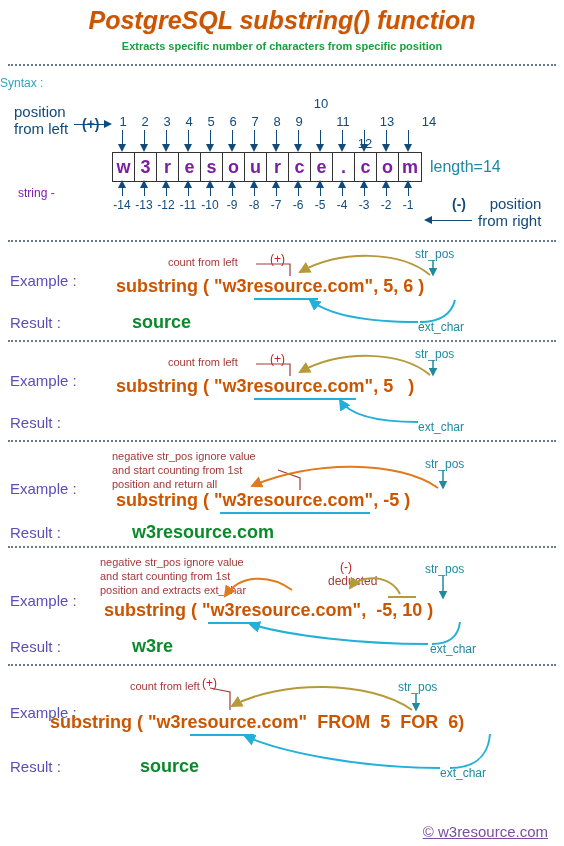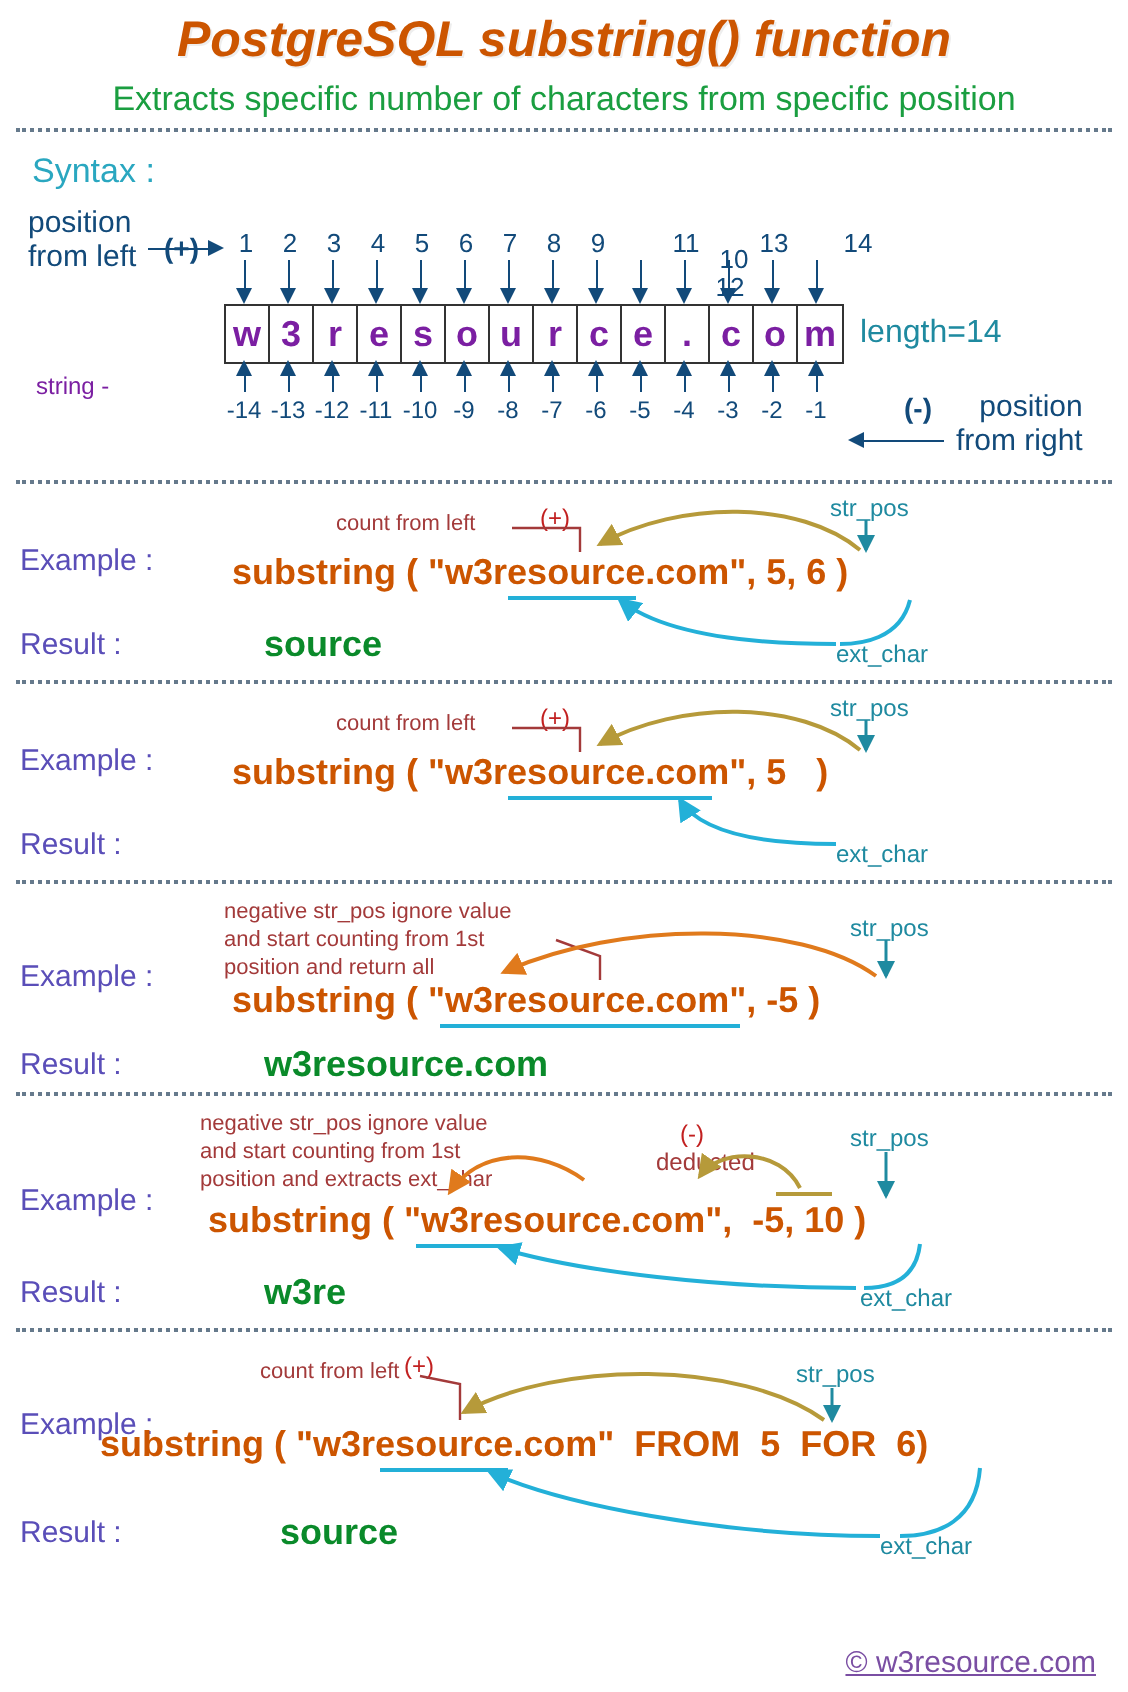--- a/index.html
+++ b/index.html
@@ -24,35 +24,35 @@
     font-style: italic;
     font-weight: bold;
     color: #cc5500;
     text-shadow: 1px 1px 0 #eee;
   }
   .subtitle {
     position: absolute;
     left: 0; right: 0;
     top: 40px;
     text-align: center;
-    font-size: 17px;
-    font-weight: normal;
+    font-size: 11px;
+    font-weight: bold;
     color: #1a9e40;
   }
   .divider {
     position: absolute;
     left: 8px; right: 8px;
     height: 0;
     border-top: 2px dotted #667a8c;
   }
   .label-syntax {
     position: absolute;
-    left: 16px;
+    left: 0;
     color: #2aa7c0;
-    font-size: 17px;
+    font-size: 12px;
   }
   .syntax-line {
     position: absolute;
     font-size: 19px;
     font-weight: bold;
   }
   .c-orange { color: #cc5500; }
   .c-purple { color: #7b1fa2; }
   .c-teal   { color: #1f8aa0; }
   .c-darkblue { color: #124a7a; }
@@ -218,21 +218,21 @@
       <div class="arrow-head arrow-down" style="left: 228px; top: 144px;"></div>
       <div class="posnum" style="left: 244px; top: 114px;">7</div>
       <div style="position: absolute; left: 254px; top: 130px; width: 0px; height: 14px; border-left: 1.5px solid rgb(18, 74, 122);"></div>
       <div class="arrow-head arrow-down" style="left: 250px; top: 144px;"></div>
       <div class="posnum" style="left: 266px; top: 114px;">8</div>
       <div style="position: absolute; left: 276px; top: 130px; width: 0px; height: 14px; border-left: 1.5px solid rgb(18, 74, 122);"></div>
       <div class="arrow-head arrow-down" style="left: 272px; top: 144px;"></div>
       <div class="posnum" style="left: 288px; top: 114px;">9</div>
       <div style="position: absolute; left: 298px; top: 130px; width: 0px; height: 14px; border-left: 1.5px solid rgb(18, 74, 122);"></div>
       <div class="arrow-head arrow-down" style="left: 294px; top: 144px;"></div>
-      <div class="posnum" style="left: 310px; top: 122px; margin-left: 46px;">10</div>
+      <div class="posnum" style="left: 310px; top: 96px;">10</div>
       <div style="position: absolute; left: 320px; top: 130px; width: 0px; height: 14px; border-left: 1.5px solid rgb(18, 74, 122);"></div>
       <div class="arrow-head arrow-down" style="left: 316px; top: 144px;"></div>
       <div class="posnum" style="left: 332px; top: 114px;">11</div>
       <div style="position: absolute; left: 342px; top: 130px; width: 0px; height: 14px; border-left: 1.5px solid rgb(18, 74, 122);"></div>
       <div class="arrow-head arrow-down" style="left: 338px; top: 144px;"></div>
       <div class="posnum" style="left: 354px; top: 114px; margin-top: 22px;">12</div>
       <div style="position: absolute; left: 364px; top: 130px; width: 0px; height: 14px; border-left: 1.5px solid rgb(18, 74, 122);"></div>
       <div class="arrow-head arrow-down" style="left: 360px; top: 144px;"></div>
       <div class="posnum" style="left: 376px; top: 114px;">13</div>
       <div style="position: absolute; left: 386px; top: 130px; width: 0px; height: 14px; border-left: 1.5px solid rgb(18, 74, 122);"></div>

